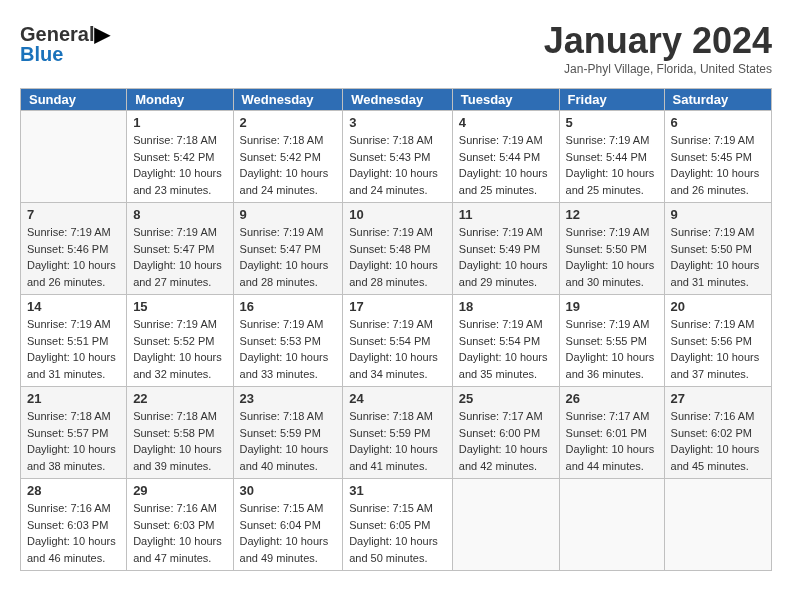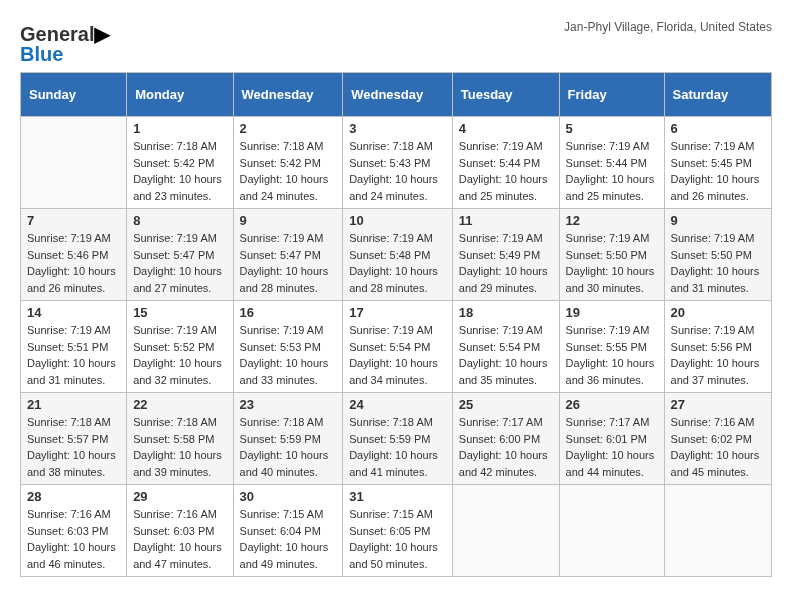--- a/index.html
+++ b/index.html
@@ -34,21 +34,21 @@
       width: 100%;
       border-collapse: collapse;
       margin-top: 8px;
       clear: both;
     }
     .calendar thead tr th {
       background-color: #2e6db4;
       color: #fff;
       font-size: 13px;
       font-weight: bold;
-      padding: 14px 8px;
+      padding: 3px 8px;
       text-align: left;
       border: 1px solid #c0c0c0;
     }
     .calendar tbody tr td {
       border: 1px solid #c0c0c0;
       vertical-align: top;
       padding: 4px 6px;
       font-size: 11px;
       color: #333;
       width: 113px;
@@ -95,20 +95,21 @@
 
 <div class="logo-row">
   <div class="logo">
     <div class="logo-text">
       <span class="general">General</span>▶
       <br>
       <span class="blue">Blue</span>
     </div>
   </div>
   <div class="header">
+    <div class="header-title">January 2024</div>
     <div class="header-subtitle">Jan-Phyl Village, Florida, United States</div>
   </div>
 </div>
 
 <table class="calendar">
   <thead>
     <tr>
     <th>Sunday</th>
         <th>Monday</th>
         <th>Wednesday</th>

